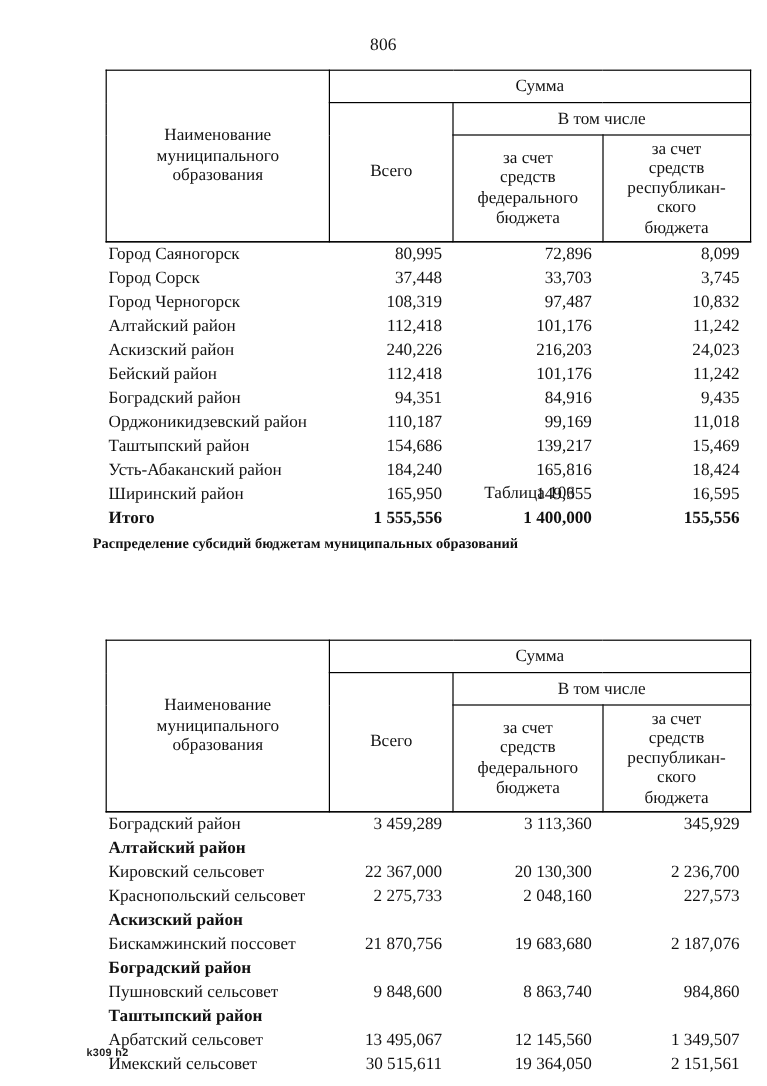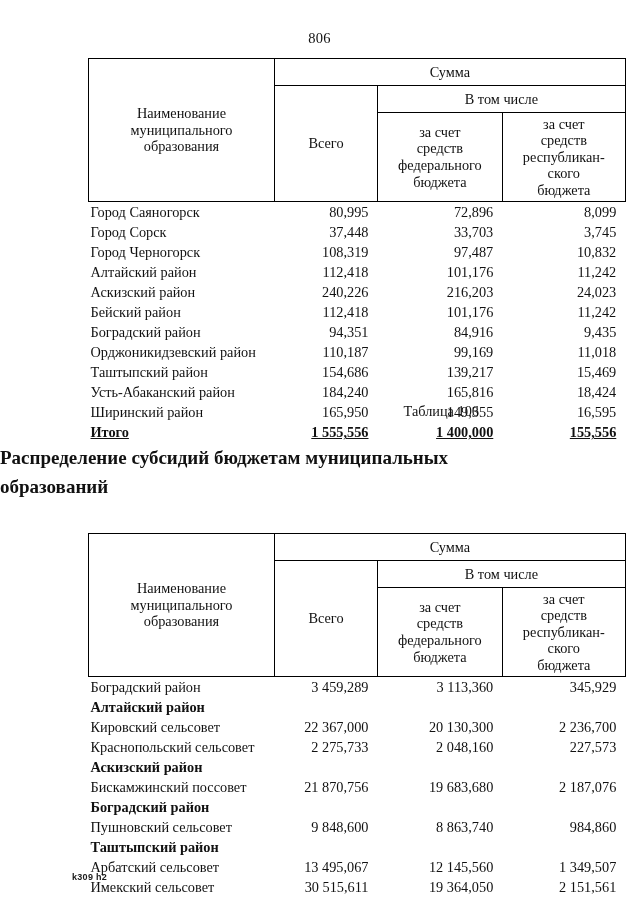--- a/index.html
+++ b/index.html
@@ -69,21 +69,21 @@
 
   .tbl tbody td {
     border: none;
     padding: 0.5px 0;
     line-height: 1.335;
     font-size: 14.3px;
     white-space: nowrap;
   }
   .tbl tbody td.nm  { text-align: left; padding-left: 2px; margin-left: 47px; }
   .tbl tbody td.num { text-align: right; padding-right: 9px; }
-  .tbl tbody tr.total td { font-weight: bold; text-decoration: underline; }
+  .tbl tbody tr.total td { font-weight: bold; }
   .tbl tbody tr.group td.nm { font-weight: bold; }
 
   
   #table1 { left: 88px; top: 58px; }
 
   
   .tbl-caption {
     position: absolute;
     top: 403px;
     left: 0;
@@ -92,23 +92,23 @@
     box-sizing: border-box;
     text-align: right;
     font-size: 14.3px;
   }
 
   .doc-title {
     position: absolute;
     top: 444px;
     left: 0;
     width: 509px;
-    text-align: left;
+    text-align: center;
     font-weight: bold;
-    font-size: 19px;
+    font-size: 12px;
     line-height: 1.52;
   }
 
   .units {
     position: absolute;
     top: 514px;
     left: 0;
     width: 639px;
     padding-right: 62px;
     box-sizing: border-box;

